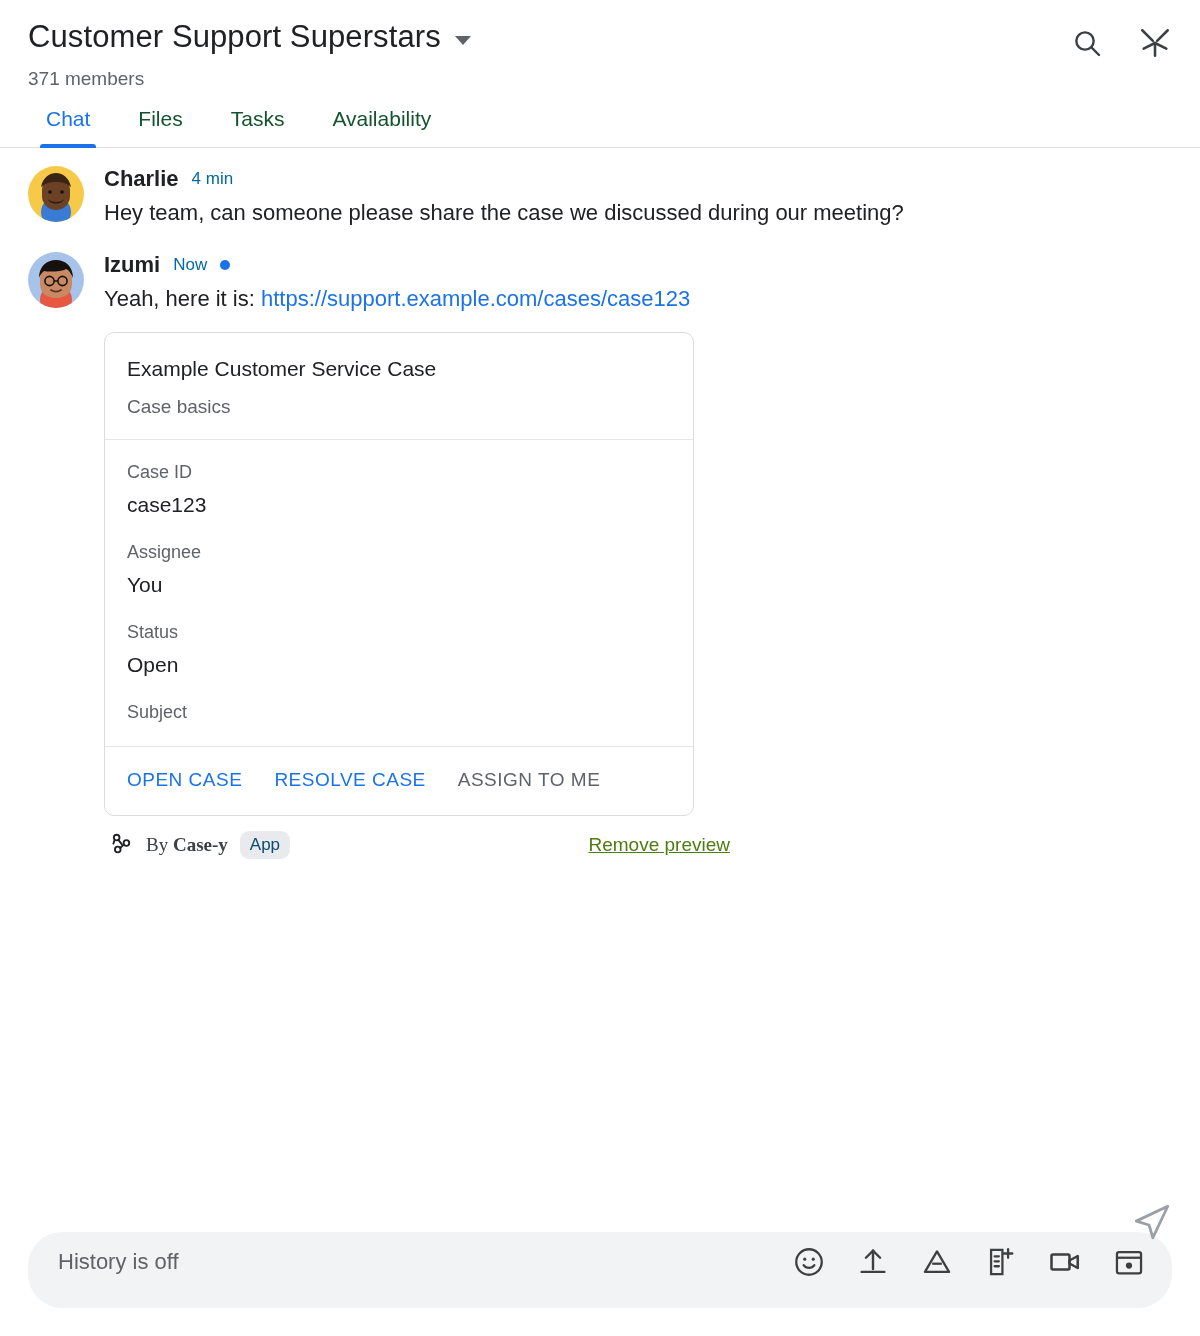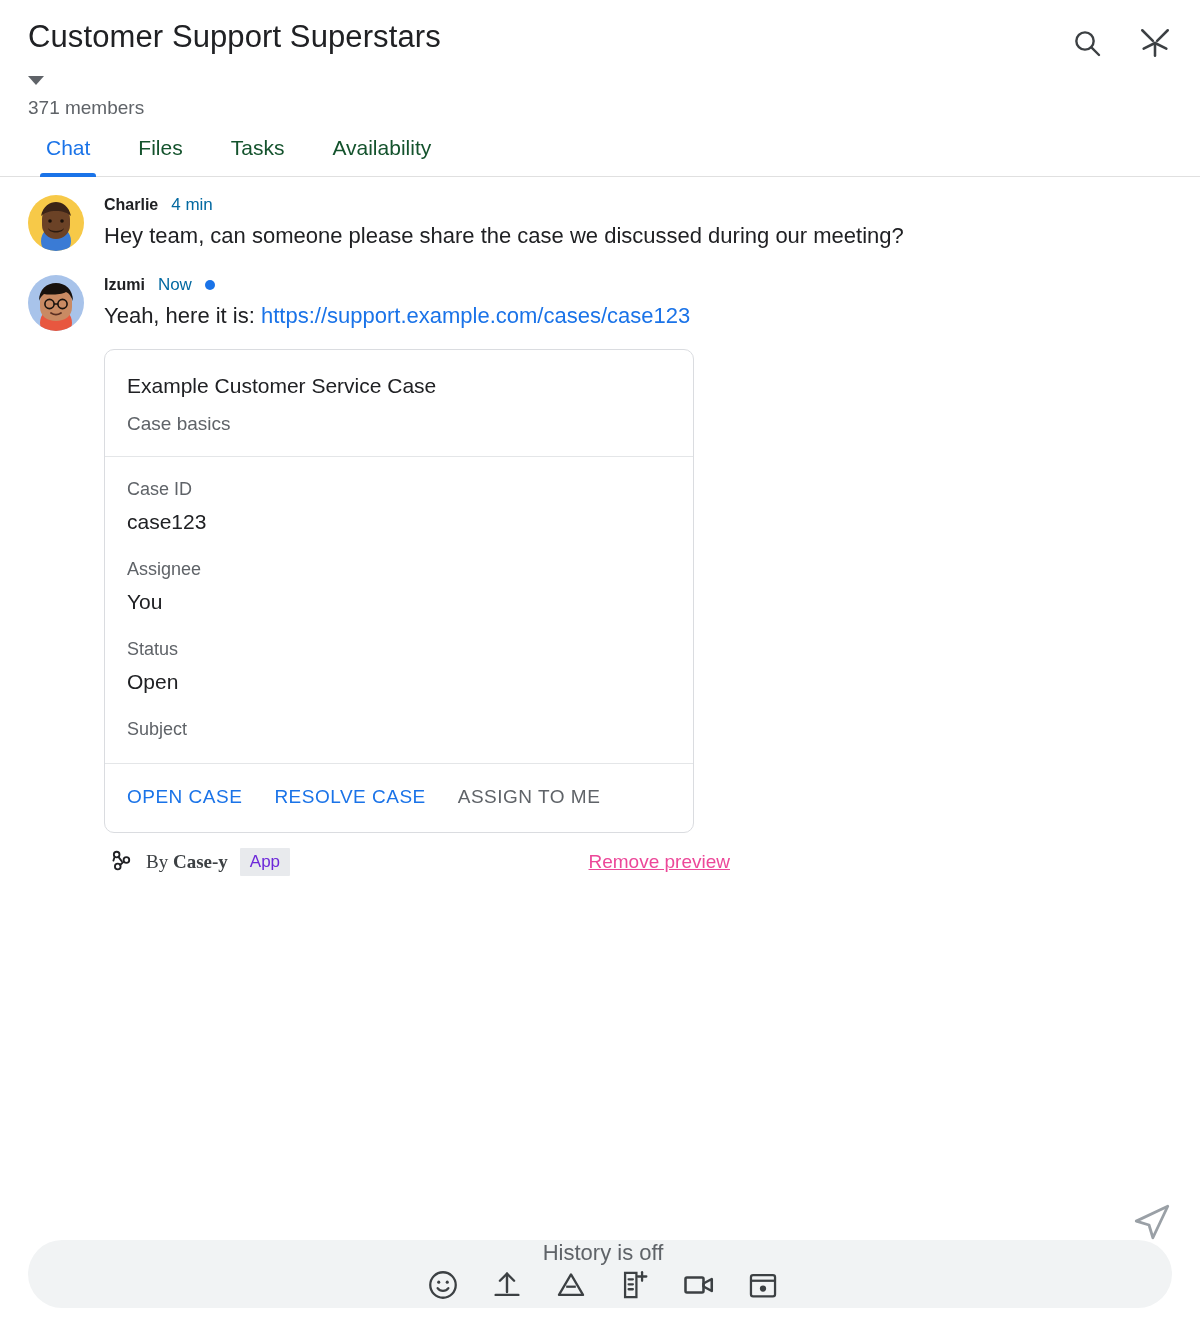--- a/index.html
+++ b/index.html
@@ -22,23 +22,22 @@
     flex-direction: column;
   }
 
   
   .header {
     padding: 18px 28px 0 28px;
     position: relative;
   }
   .title-row {
     display: flex;
-    align-items: flex-start;
+    align-items: center;
     gap: 14px;
-    flex-direction: column;
   }
   .room-title {
     font-size: 31px;
     font-weight: 400;
     color: #202124;
     letter-spacing: 0.1px;
     line-height: 38px;
   }
   .caret-down {
     width: 0; height: 0;
@@ -122,21 +121,21 @@
     position: relative;
   }
   .msg-body { flex: 1; min-width: 0; }
   .msg-head {
     display: flex;
     align-items: center;
     gap: 13px;
     margin-bottom: 4px;
   }
   .msg-author {
-    font-size: 16px;
+    font-size: 22px;
     font-weight: 700;
     color: #202124;
   }
   .msg-time {
     font-size: 17px;
     color: #0369a1;
   }
   .unread-dot {
     width: 10px;
     height: 10px;
@@ -224,47 +223,46 @@
   .by-text {
     font-size: 19px;
     color: #3c4043;
     margin-left: 12px;
     font-family: Liberation Serif, serif;
   }
   .by-name { font-weight: 700; }
   .app-badge {
     margin-left: 12px;
     background: #e8eaed;
-    color: #6d28d9;
+    color: #0c4a6e;
     font-size: 17px;
-    border-radius: 1px;
+    border-radius: 9px;
     padding: 4px 10px;
     line-height: 20px;
   }
   .remove-preview {
     margin-left: auto;
     font-size: 19px;
-    color: #ec4899;
+    color: #4d7c0f;
     text-decoration: underline;
     cursor: pointer;
     padding-right: 12px;
   }
 
   
   .composer-wrap {
     padding: 18px 28px 28px 28px;
   }
   .composer {
     display: flex;
     align-items: center;
     background: #f1f3f4;
     border-radius: 34px;
-    height: 68px;
+    height: 76px;
     padding: 0 24px 17px 30px;
-    flex-direction: column;
   }
   .composer-placeholder {
     font-size: 22px;
     color: #5f6368;
     flex: 1;
   }
   .composer-icons {
     display: flex;
     align-items: center;
     gap: 26px;

